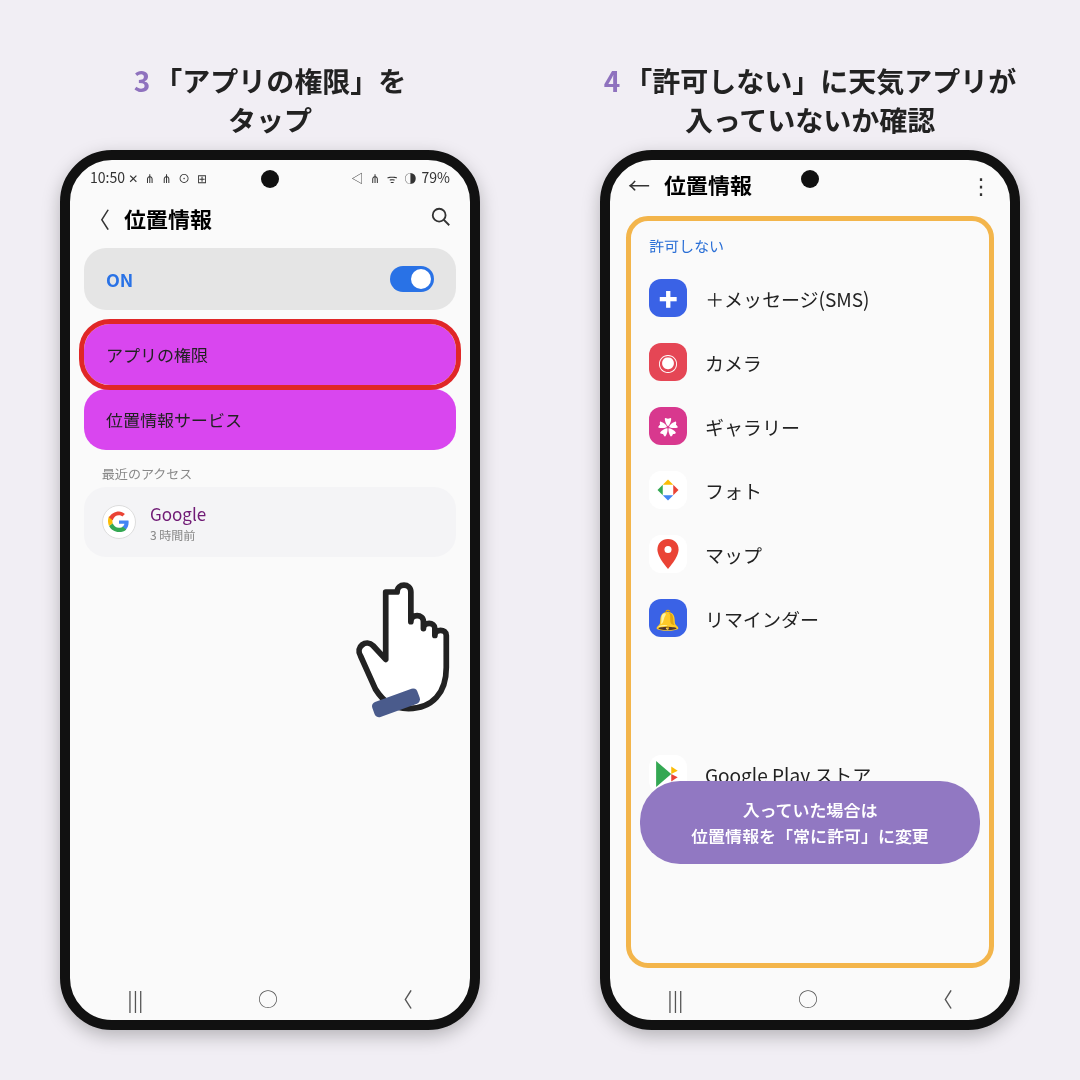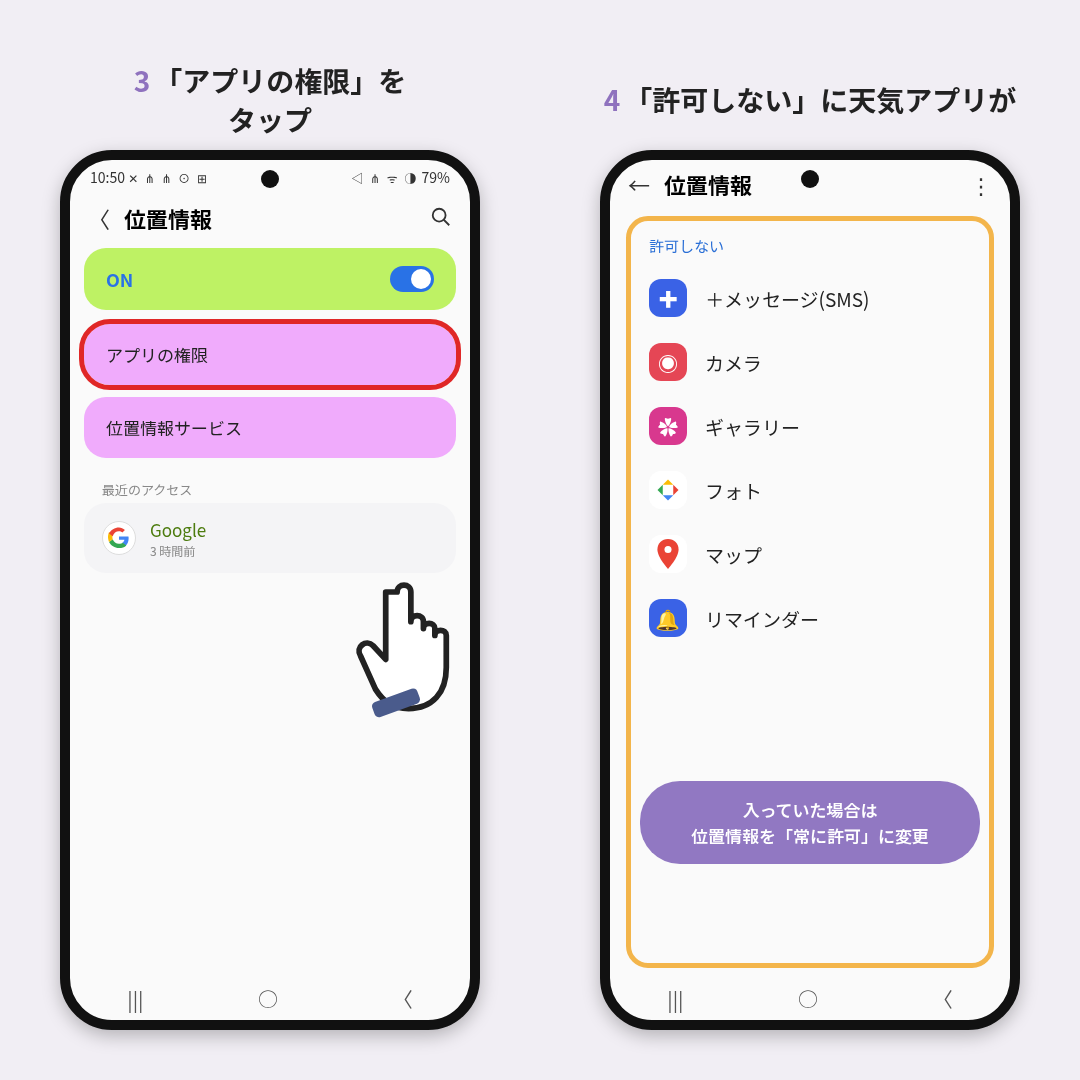--- a/index.html
+++ b/index.html
@@ -62,38 +62,38 @@
   .statusbar .ico{letter-spacing:2px;font-size:12px;}
   .screenhdr{
     display:flex;align-items:center;gap:14px;
     padding:8px 18px 14px;
   }
   .screenhdr .title{font-size:22px;font-weight:700;text-align:center;}
   .screenhdr .spacer{flex:1;}
   .back,.search,.more{font-size:22px;color:#333;}
   .content{flex:1;padding:0 14px;overflow:hidden;position:relative;}
   .card{
-    background:#bef264;border-radius:22px;padding:18px 22px;margin-bottom:14px;
+    background:#e5e5e5;border-radius:22px;padding:18px 22px;margin-bottom:14px;
   }
   .row-on{display:flex;justify-content:space-between;align-items:center;}
   .row-on .onlabel{color:#2972e6;font-weight:700;font-size:18px;}
   .toggle{
     width:44px;height:26px;border-radius:14px;background:#2972e6;
     position:relative;
   }
   .toggle::after{content:"";position:absolute;right:3px;top:3px;width:20px;height:20px;background:#fff;border-radius:50%;}
   .linkrow{
-    background:#f0abfc;border-radius:22px;padding:18px 22px;margin-bottom:12px;
+    background:#d946ef;border-radius:22px;padding:18px 22px;margin-bottom:4px;
     font-size:17px;color:#222;
   }
   .hl-red{outline:5px solid #e02727;border-radius:26px;}
   .seclabel{font-size:13px;color:#888;padding:10px 18px 4px;}
   .recent{background:#f4f4f6;border-radius:22px;padding:14px 18px;display:flex;gap:14px;align-items:center;}
   .gicon{width:34px;height:34px;border-radius:50%;display:flex;align-items:center;justify-content:center;font-weight:700;}
-  .recent .appname{font-size:17px;color:#4d7c0f;}
+  .recent .appname{font-size:17px;color:#701a75;}
   .recent .time{font-size:12px;color:#888;}
   .navbar{height:44px;display:flex;justify-content:space-around;align-items:center;font-size:20px;color:#555;}
   
   .hlbox{
     border:5px solid #f3b54b;border-radius:22px;
     padding:10px 6px 4px;margin:2px;
     height: calc(100% - 10px);
   }
   .denylabel{color:#2a6fd6;font-size:15px;padding:4px 12px 10px;}
   .app{display:flex;align-items:center;gap:18px;padding:13px 12px;font-size:19px;color:#222;}
@@ -187,20 +187,21 @@
         <rect x="18" y="118" width="42" height="14" rx="4" fill="#4a5b8c" transform="rotate(-20 39 125)"></rect>
       </svg>
     </div>
   </div>
 </div>
 
 <div class="panel">
   <div class="caption">
     <div>
       <span class="stepnum">4</span><span>「許可しない」に天気アプリが</span><br>
+      <span>入っていないか確認</span>
     </div>
   </div>
 
   <div class="phone">
     <div class="camhole"></div>
     <div class="screenhdr">
       <span class="back">←</span>
       <span class="title">位置情報</span>
       <span class="spacer"></span>
       <span class="more">⋮</span>
@@ -238,20 +239,31 @@
                 <path d="M12 0C5 0 0 5 0 12c0 9 12 22 12 22s12-13 12-22C24 5 19 0 12 0z" fill="#ea4335"></path>
                 <circle cx="12" cy="12" r="4" fill="#fff"></circle>
               </svg>
           </span>
           <span>マップ</span>
         </div>
         <div class="app">
           <span class="aicon ic-rem">🔔</span>
           <span>リマインダー</span>
         </div>
+        <div class="app" style="margin-top:92px">
+          <span class="aicon ic-play">
+            <svg width="26" height="28" viewBox="0 0 24 26">
+                <path fill="#34a853" d="M1 1l14 12L1 25z"></path>
+                <path fill="#fbbc05" d="M15 13l6-3-6-4z"></path>
+                <path fill="#ea4335" d="M15 13l6 3-6 4z"></path>
+                <path fill="#4285f4" d="M1 1l14 12-5 4z" opacity=".0"></path>
+              </svg>
+          </span>
+          <span>Google Play ストア</span>
+        </div>
       </div>
 
       <div class="purplepill">
         <span>入っていた場合は</span><br>
         <span>位置情報を「常に許可」に変更</span>
       </div>
     </div>
     <div class="navbar">
       <span>|||</span>
       <span>○</span>

